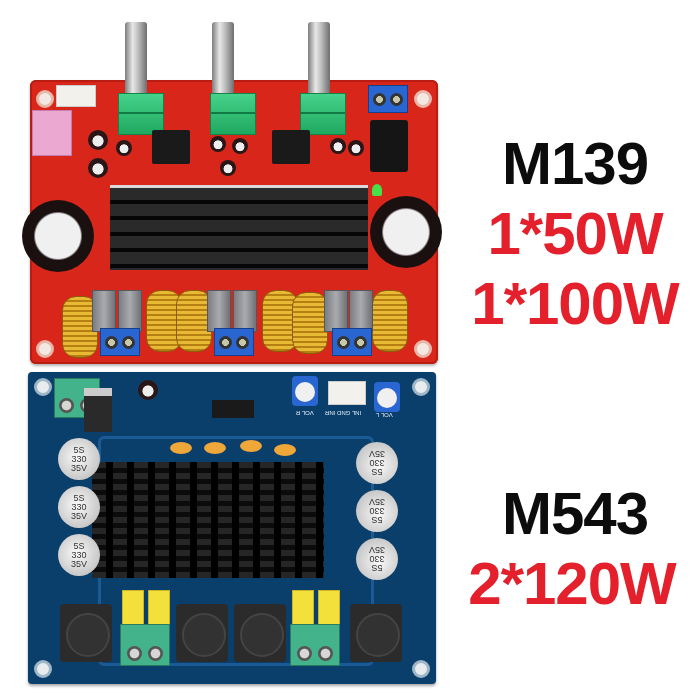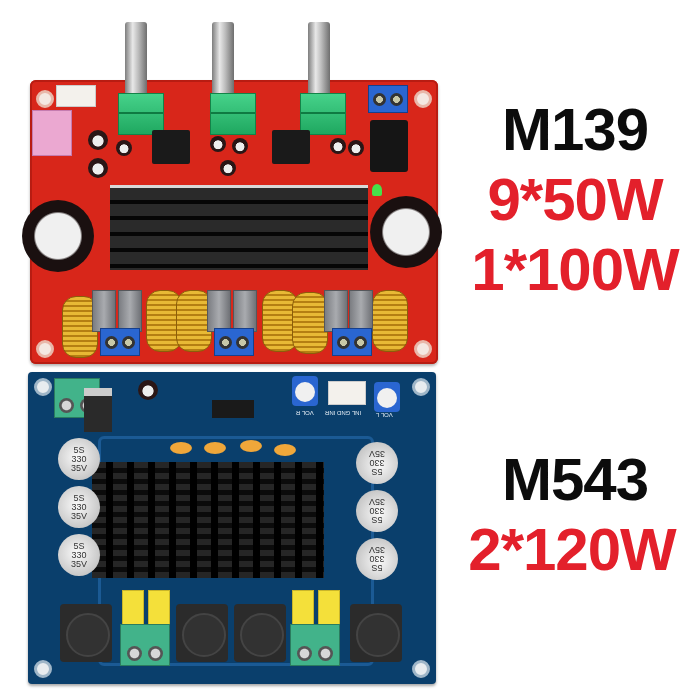--- a/index.html
+++ b/index.html
@@ -1,18 +1,18 @@
 <!DOCTYPE html>
 <html><head>
 <meta charset="utf-8">
 <style>
   html,body{margin:0;padding:0;background:#fff;}
   body{width:700px;height:700px;position:relative;overflow:hidden;font-family:"Liberation Sans",sans-serif;}
   .abs{position:absolute;}
-  .label{position:absolute;font-weight:bold;text-align:center;line-height:1;letter-spacing:-1px;}
+  .label{position:absolute;font-weight:bold;text-align:center;line-height:1;letter-spacing:-1px;margin-top:34px;}
   .black{color:#0c0c0c;}
   .red{color:#e3202b;}
 
   
   .pcb-red{left:30px;top:80px;width:408px;height:284px;background:#d8261a;border-radius:6px;
     box-shadow:inset 0 0 0 2px #b81c12, 0 2px 3px rgba(0,0,0,.3);}
   .hole{position:absolute;width:18px;height:18px;border-radius:50%;background:#f4e8e2;border:3px solid #e9b7a9;box-sizing:border-box;}
   .hole-b{background:#e8ecef;border-color:#9fb6c8;}
   .shaft{position:absolute;width:22px;height:78px;background:linear-gradient(90deg,#7d7d7d,#e8e8e8 35%,#bdbdbd 60%,#6e6e6e);border-radius:3px 3px 0 0;}
   .pot{position:absolute;width:44px;height:40px;background:linear-gradient(#46d28a,#1fa860);border:1px solid #138348;}
@@ -184,16 +184,16 @@
 <div class="term-green" style="left:120px;top:624px;width:50px;height:42px">
     <span class="screw-g"></span>
     <span class="screw-g"></span>
   </div>
 <div class="term-green" style="left:290px;top:624px;width:50px;height:42px">
     <span class="screw-g"></span>
     <span class="screw-g"></span>
   </div>
 
 <div class="label black" style="left:470px;top:100px;width:210px;font-size:60px">M139</div>
-<div class="label red" style="left:470px;top:170px;width:210px;font-size:60px">9*50W</div>
+<div class="label red" style="left:470px;top:170px;width:210px;font-size:60px">1*50W</div>
 <div class="label red" style="left:455px;top:240px;width:240px;font-size:60px">1*100W</div>
 <div class="label black" style="left:470px;top:450px;width:210px;font-size:60px">M543</div>
 <div class="label red" style="left:452px;top:520px;width:240px;font-size:60px">2*120W</div>
 
 </body></html>

